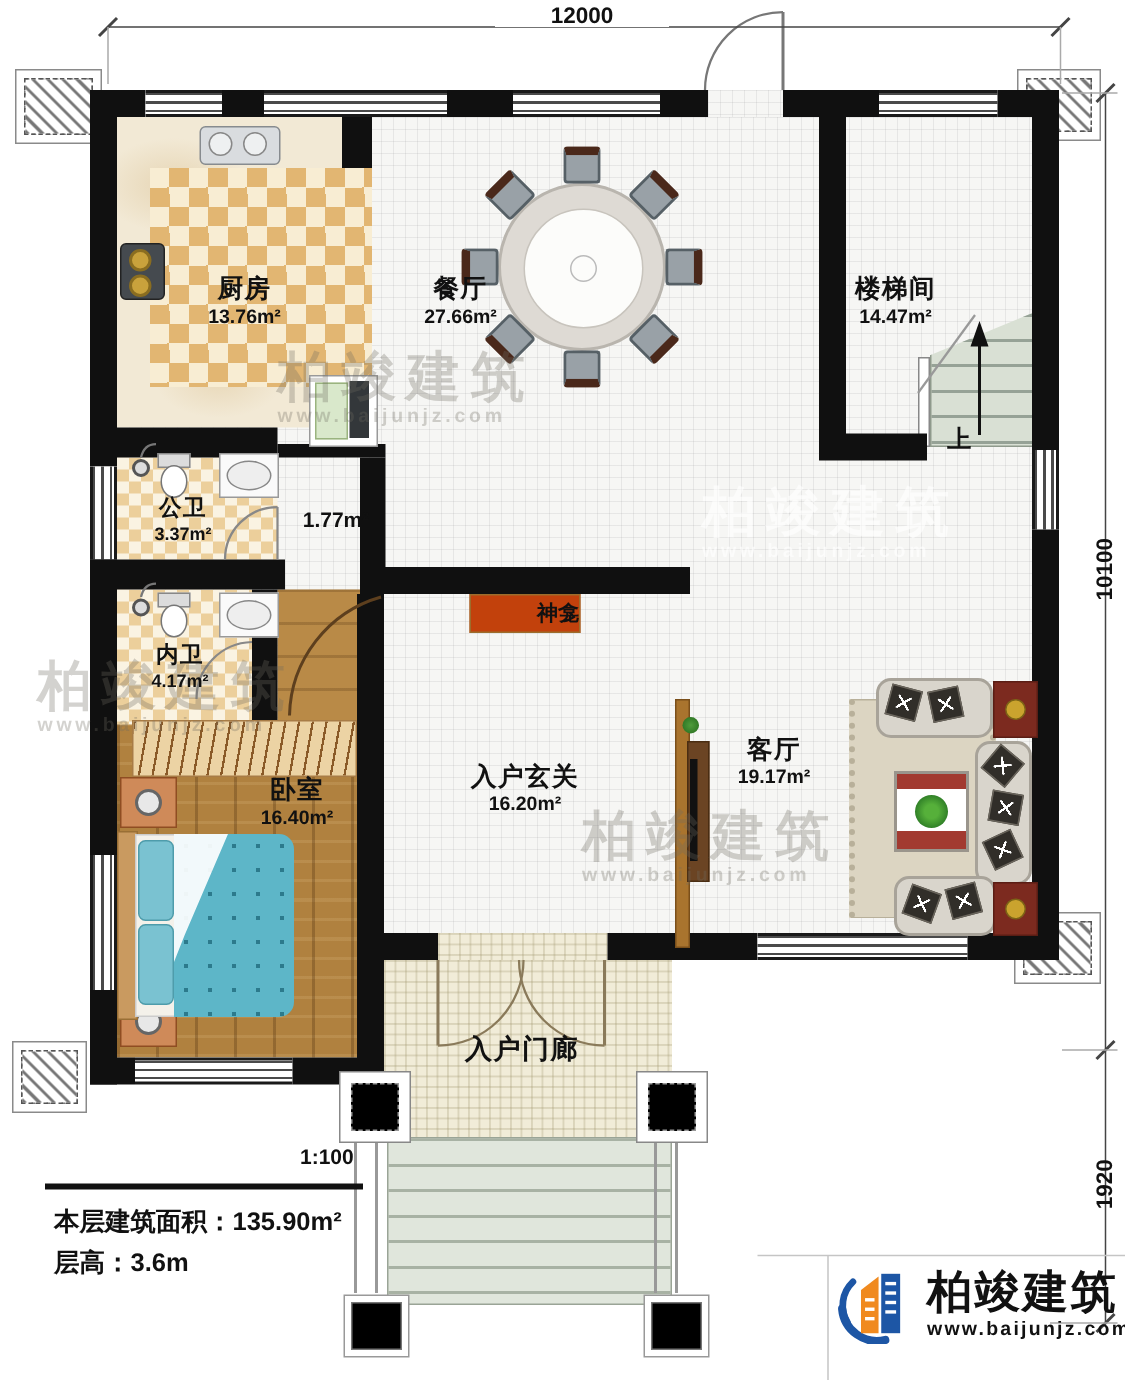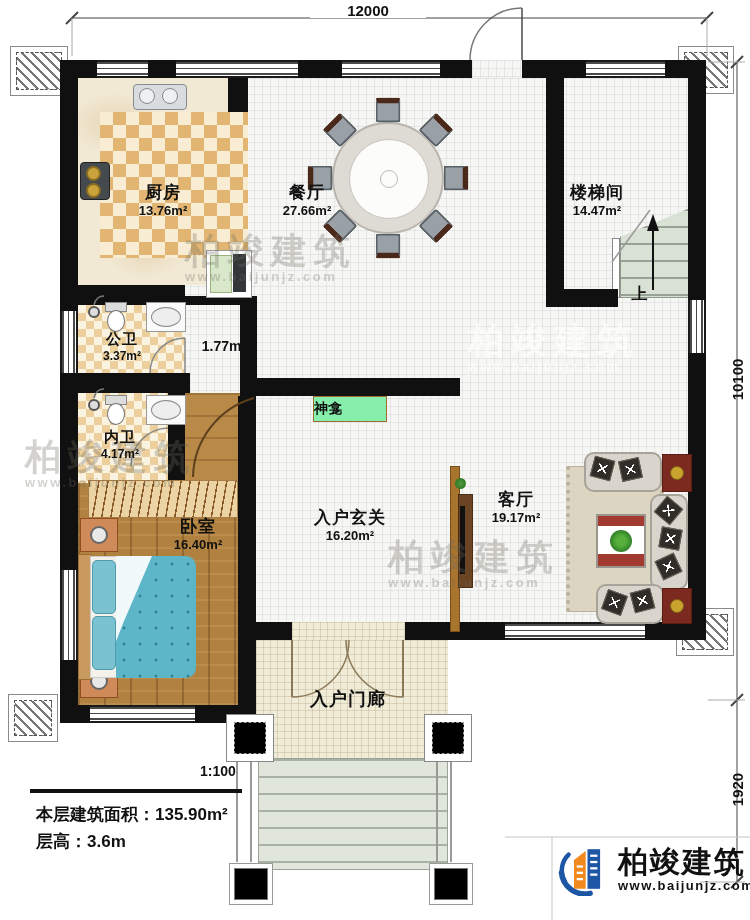--- a/index.html
+++ b/index.html
@@ -134,21 +134,21 @@
   <div class="abs w" style="left:60px;top:285px;width:125px;height:20px"></div>
   <div class="abs w" style="left:185px;top:296px;width:72px;height:9px"></div>
   <div class="abs w" style="left:240px;top:305px;width:17px;height:75px"></div>
   <div class="abs w" style="left:60px;top:373px;width:130px;height:20px"></div>
   <div class="abs w" style="left:168px;top:393px;width:17px;height:90px"></div>
   <div class="abs w" style="left:238px;top:396px;width:18px;height:327px"></div>
   <div class="abs w" style="left:546px;top:78px;width:18px;height:218px"></div>
   <div class="abs w" style="left:546px;top:289px;width:72px;height:18px"></div>
   <div class="abs w" style="left:240px;top:378px;width:220px;height:18px"></div>
 
-  <div class="abs" style="left:313px;top:396px;width:74px;height:26px;background:#86efac;border:1.5px solid #9c6d2c;display:flex;align-items:center;justify-content:flex-start;font-weight:bold;font-size:14px;color:#111;box-sizing:border-box">
+  <div class="abs" style="left:313px;top:396px;width:74px;height:26px;background:#c2410c;border:1.5px solid #9c6d2c;display:flex;align-items:center;justify-content:flex-end;font-weight:bold;font-size:14px;color:#111;box-sizing:border-box">
     <span>神龛</span>
   </div>
 
   <div class="abs" style="left:133px;top:84px;width:52px;height:24px;background:#d9dcdf;border:1.5px solid #878b8f;border-radius:4px"></div>
   <div class="abs" style="left:139px;top:88px;width:14px;height:14px;background:#eef0f1;border:1.5px solid #888;border-radius:50%"></div>
   <div class="abs" style="left:162px;top:88px;width:14px;height:14px;background:#eef0f1;border:1.5px solid #888;border-radius:50%"></div>
   <div class="abs" style="left:80px;top:162px;width:28px;height:36px;background:#454a4f;border:1px solid #222;border-radius:4px"></div>
   <div class="abs" style="left:86px;top:166px;width:15px;height:15px;background:#c9a23c;border:2px solid #8a6d20;border-radius:50%;box-sizing:border-box"></div>
   <div class="abs" style="left:86px;top:183px;width:15px;height:15px;background:#c9a23c;border:2px solid #8a6d20;border-radius:50%;box-sizing:border-box"></div>
   <div class="abs" style="left:206px;top:250px;width:44px;height:46px;background:#fff;border:1px solid #999"></div>
@@ -314,21 +314,21 @@
     <div class="rname">客厅</div>
     <div class="rarea">19.17m²</div>
   </div>
   <div class="rlabel" style="left:348px;top:688px">
     <div class="rname" style="font-size:18px">入户门廊</div>
   </div>
   <div class="rlabel" style="left:640px;top:284px">
     <div class="rname" style="font-size:16px">上</div>
   </div>
 
-  <div class="dimtxt" style="left:310px;top:3px;width:116px">12000</div>
+  <div class="dimtxt" style="left:330px;top:3px;width:116px">12000</div>
   <div class="dimtxt" style="left:697px;top:372px;width:80px;background:transparent;transform:rotate(-90deg)">10100</div>
   <div class="dimtxt" style="left:697px;top:782px;width:80px;background:transparent;transform:rotate(-90deg)">1920</div>
 
   <div class="abs" style="left:200px;top:763px;font-size:14px;font-weight:bold;color:#111">1:100</div>
   <div class="abs" style="left:30px;top:789px;width:212px;height:4px;background:#111"></div>
   <div class="abs" style="left:36px;top:803px;font-size:17px;font-weight:600;color:#111">本层建筑面积：135.90m²</div>
   <div class="abs" style="left:36px;top:830px;font-size:17px;font-weight:600;color:#111">层高：3.6m</div>
 
   <div class="abs" style="left:556px;top:842px;display:flex;align-items:center;gap:8px">
     <svg width="54" height="54" viewBox="0 0 60 60">

